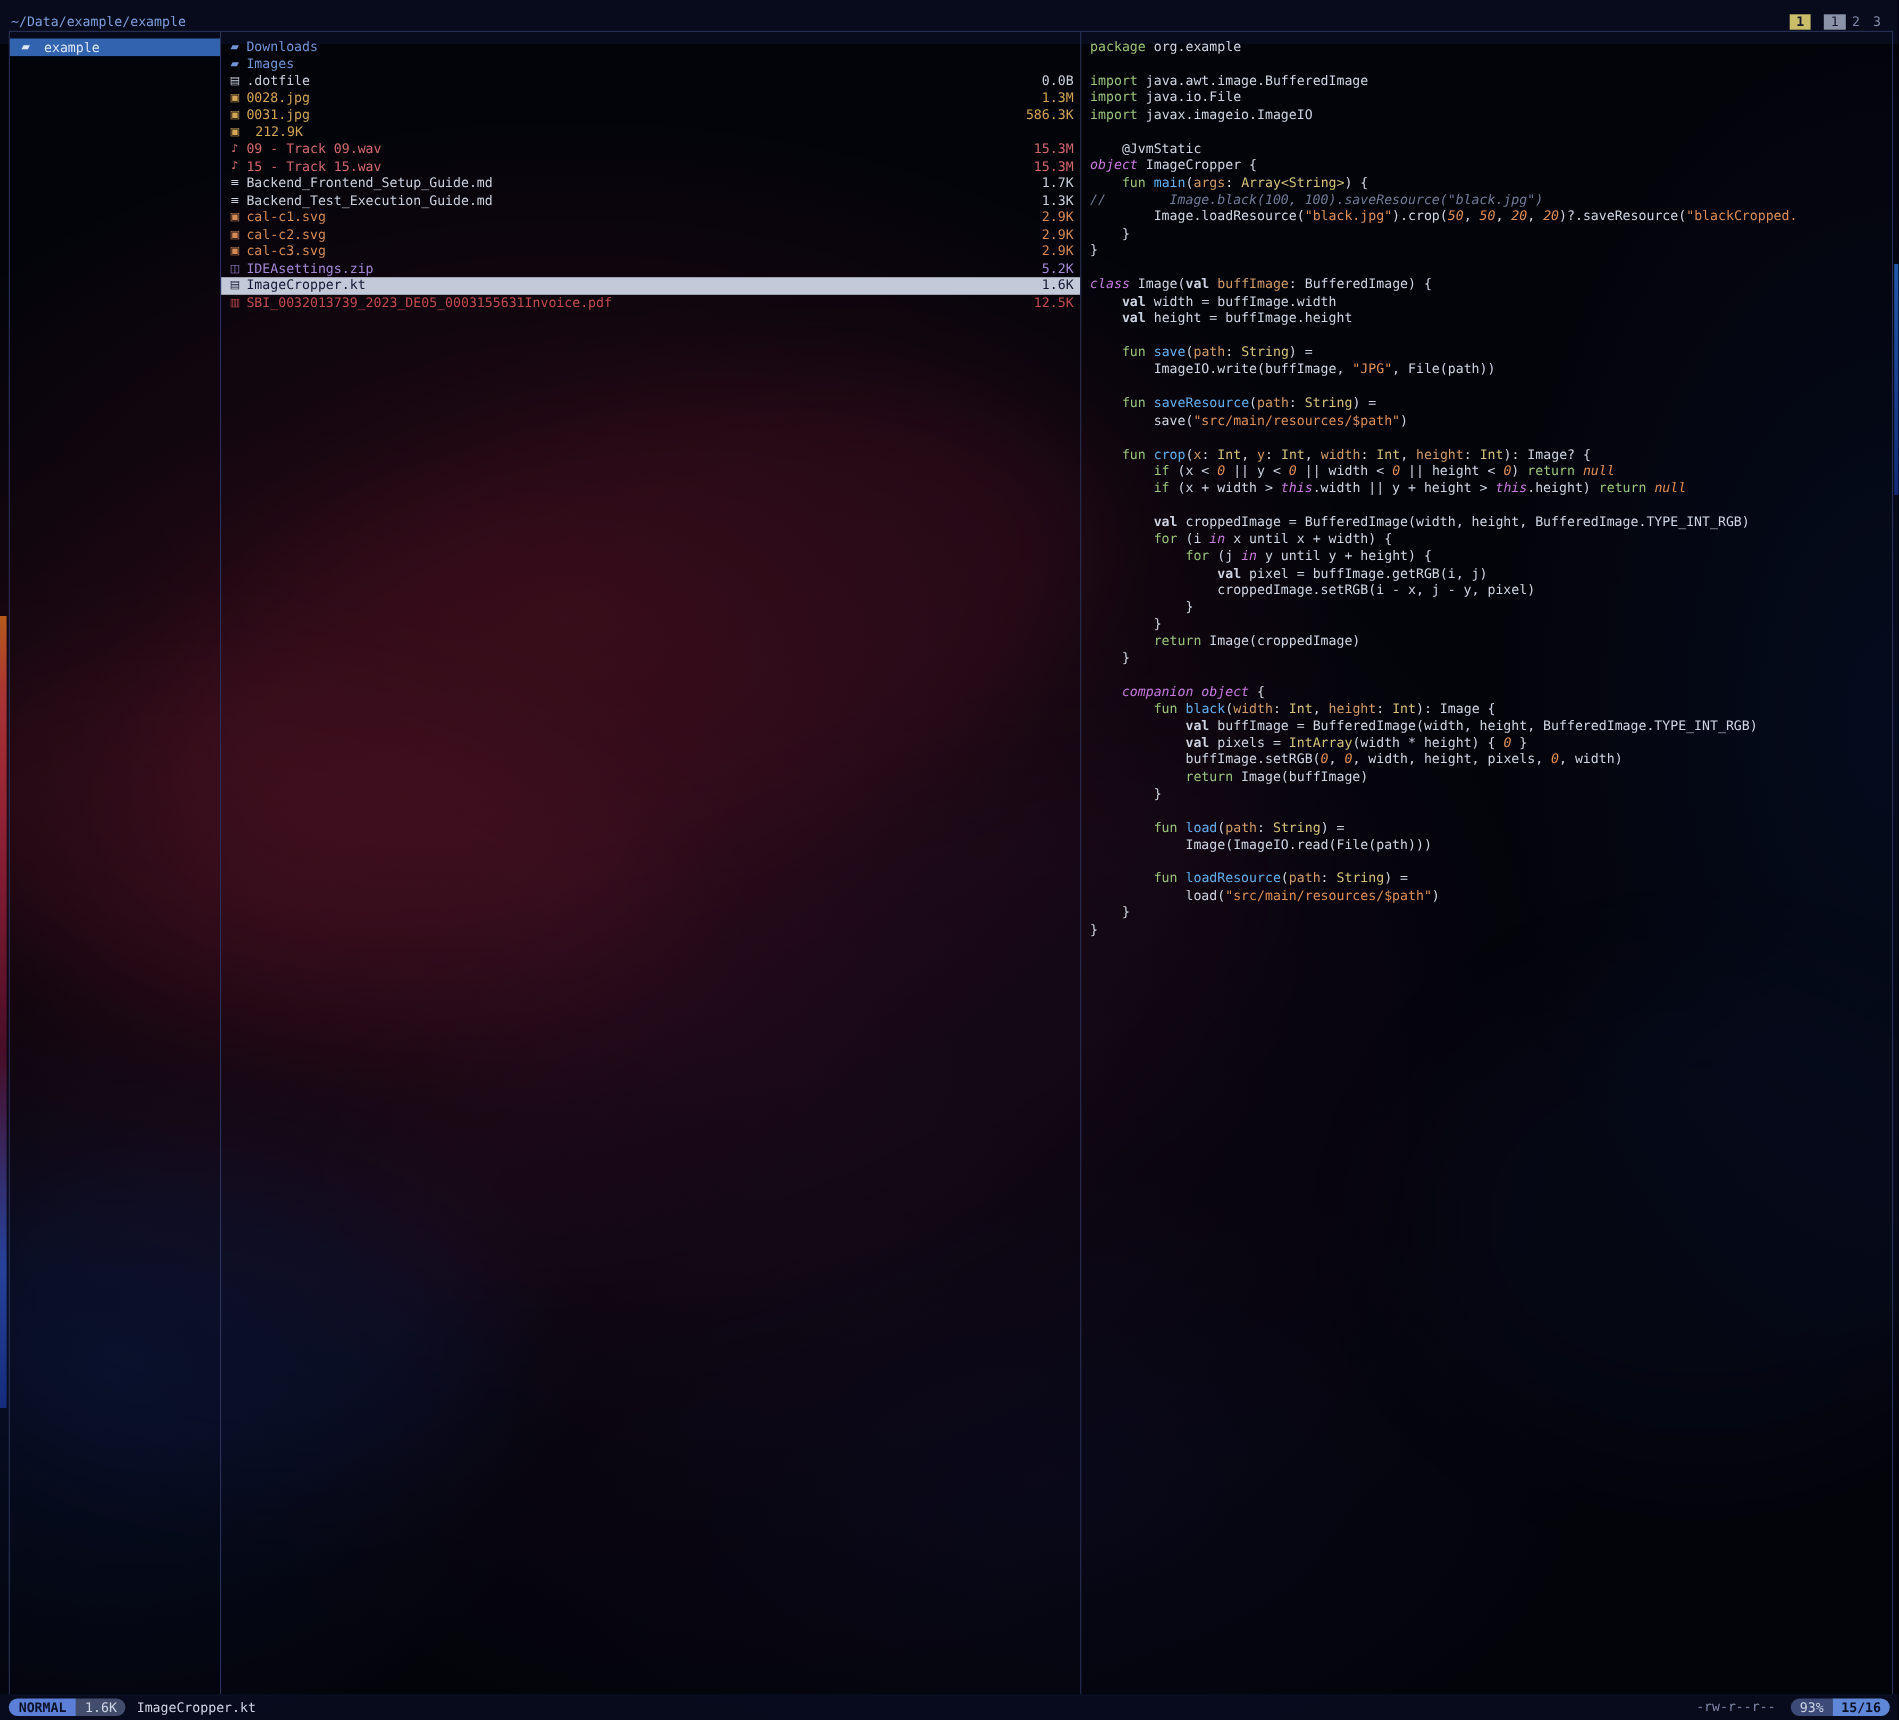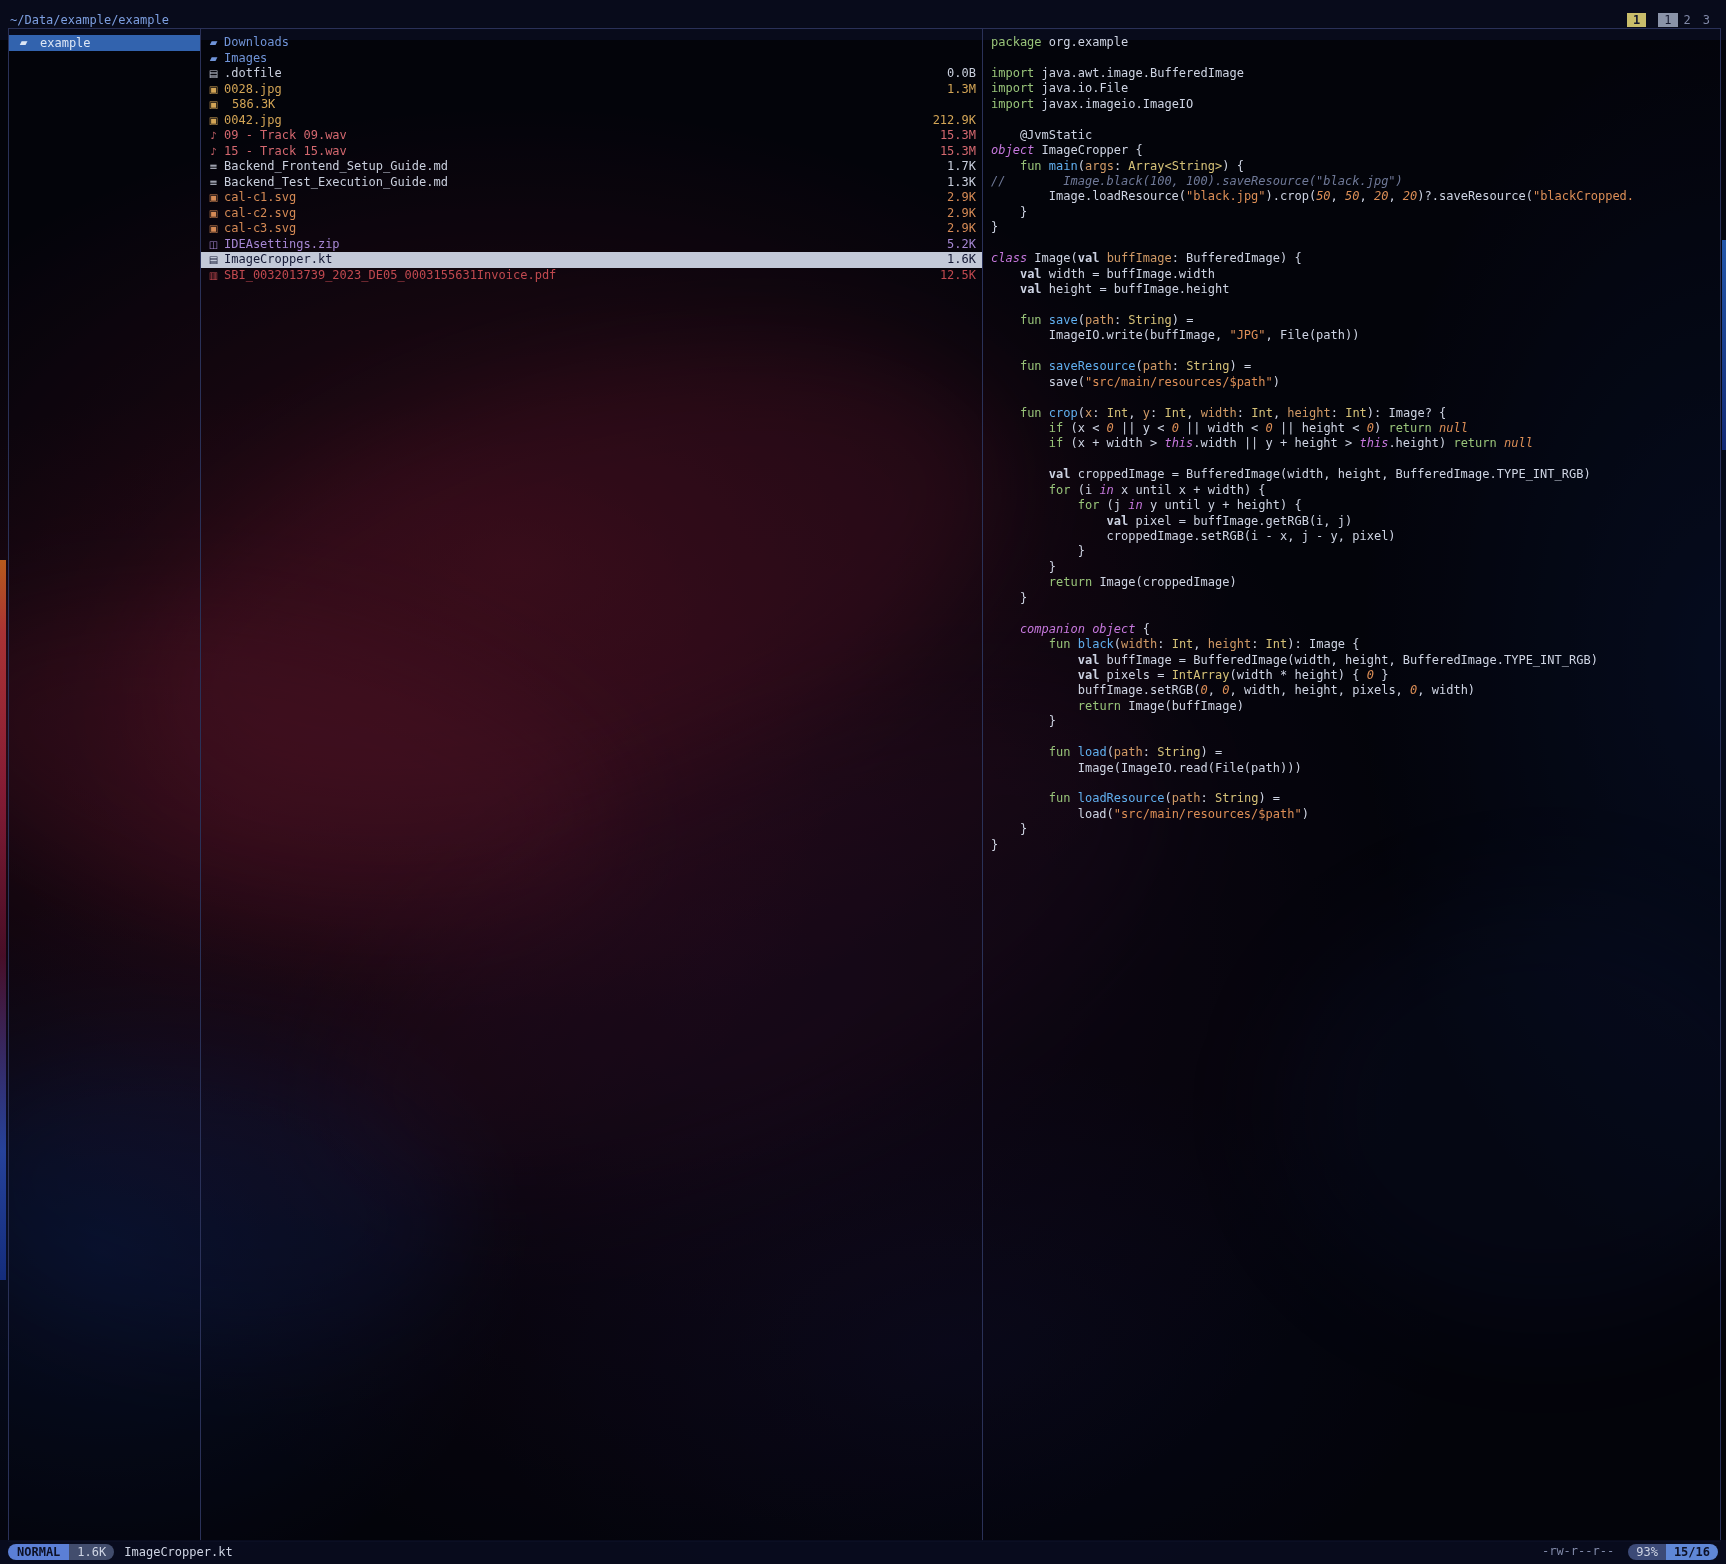--- a/index.html
+++ b/index.html
@@ -106,22 +106,22 @@
         <div class="parent-row selected">
           <span class="f-icon">▰</span>
           <span>example</span>
         </div>
       </div>
     <div class="pane pane-files">
         <div class="file-row" style="color: rgb(112, 148, 216);"><span class="f-icon">▰</span><span class="f-name">Downloads</span><span class="f-size"></span></div>
         <div class="file-row" style="color: rgb(112, 148, 216);"><span class="f-icon">▰</span><span class="f-name">Images</span><span class="f-size"></span></div>
         <div class="file-row" style="color: rgb(201, 207, 221);"><span class="f-icon">▤</span><span class="f-name">.dotfile</span><span class="f-size">0.0B</span></div>
         <div class="file-row" style="color: rgb(211, 165, 86);"><span class="f-icon">▣</span><span class="f-name">0028.jpg</span><span class="f-size">1.3M</span></div>
-        <div class="file-row" style="color: rgb(211, 165, 86);"><span class="f-icon">▣</span><span class="f-size">586.3K</span></div>
-        <div class="file-row" style="color: rgb(211, 165, 86);"><span class="f-icon">▣</span><span class="f-name">0042.jpg</span><span class="f-size">212.9K</span></div>
+        <div class="file-row" style="color: rgb(211, 165, 86);"><span class="f-icon">▣</span><span class="f-name">0031.jpg</span><span class="f-size">586.3K</span></div>
+        <div class="file-row" style="color: rgb(211, 165, 86);"><span class="f-icon">▣</span><span class="f-size">212.9K</span></div>
         <div class="file-row" style="color: rgb(212, 104, 111);"><span class="f-icon">♪</span><span class="f-name">09 - Track 09.wav</span><span class="f-size">15.3M</span></div>
         <div class="file-row" style="color: rgb(212, 104, 111);"><span class="f-icon">♪</span><span class="f-name">15 - Track 15.wav</span><span class="f-size">15.3M</span></div>
         <div class="file-row" style="color: rgb(201, 207, 221);"><span class="f-icon">≡</span><span class="f-name">Backend_Frontend_Setup_Guide.md</span><span class="f-size">1.7K</span></div>
         <div class="file-row" style="color: rgb(201, 207, 221);"><span class="f-icon">≡</span><span class="f-name">Backend_Test_Execution_Guide.md</span><span class="f-size">1.3K</span></div>
         <div class="file-row" style="color: rgb(213, 138, 85);"><span class="f-icon">▣</span><span class="f-name">cal-c1.svg</span><span class="f-size">2.9K</span></div>
         <div class="file-row" style="color: rgb(213, 138, 85);"><span class="f-icon">▣</span><span class="f-name">cal-c2.svg</span><span class="f-size">2.9K</span></div>
         <div class="file-row" style="color: rgb(213, 138, 85);"><span class="f-icon">▣</span><span class="f-name">cal-c3.svg</span><span class="f-size">2.9K</span></div>
         <div class="file-row" style="color: rgb(166, 135, 212);"><span class="f-icon">◫</span><span class="f-name">IDEAsettings.zip</span><span class="f-size">5.2K</span></div>
         <div class="file-row selected"><span class="f-icon">▤</span><span class="f-name">ImageCropper.kt</span><span class="f-size">1.6K</span></div>
         <div class="file-row" style="color: rgb(193, 73, 79);"><span class="f-icon">▥</span><span class="f-name">SBI_0032013739_2023_DE05_0003155631Invoice.pdf</span><span class="f-size">12.5K</span></div>

